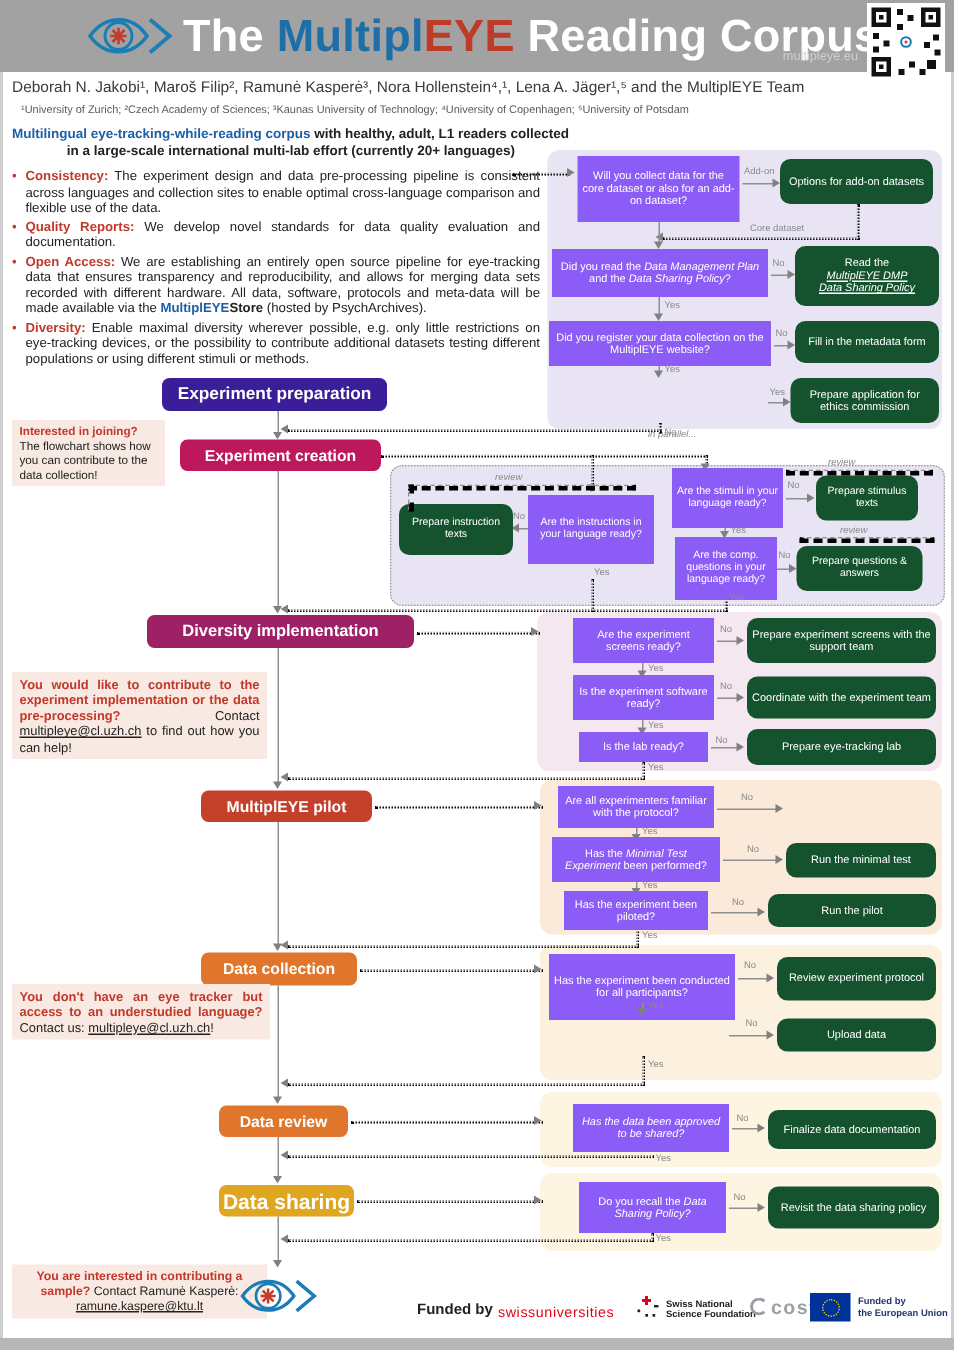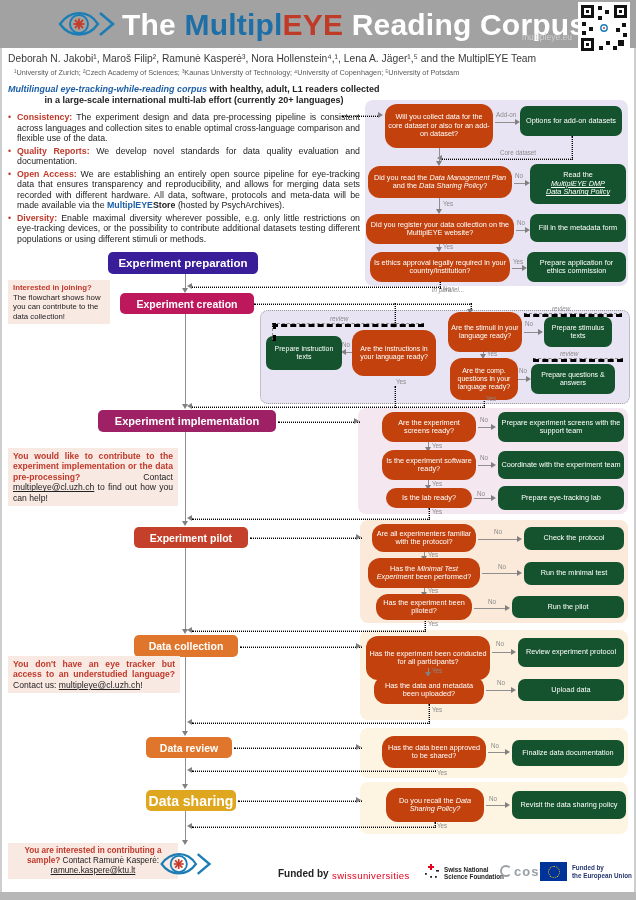--- a/index.html
+++ b/index.html
@@ -8,35 +8,35 @@
   .abs{position:absolute;}
   
   .hdr{position:absolute;left:0;top:0;width:636px;height:48px;background:#a2a2a2;}
   .title{position:absolute;left:122px;top:8px;font-size:30px;font-weight:bold;color:#fff;white-space:nowrap;letter-spacing:.2px;}
   .title .b{color:#1e6fa7;} .title .r{color:#bf3b27;}
   .site{position:absolute;right:64px;top:32px;font-size:8.5px;color:#cfcfcf;}
   
   .authors{position:absolute;left:8px;top:53px;font-size:10.3px;color:#3a3a3a;white-space:nowrap;}
   .affil{position:absolute;left:14px;top:68px;font-size:7.3px;color:#5a5a5a;white-space:nowrap;}
   .intro{position:absolute;left:8px;top:84px;width:372px;font-size:9px;font-weight:bold;color:#222;line-height:1.25;}
-  .intro .lead{color:#1d5fa7;font-style:italic;}
+  .intro .lead{color:#1d5fa7;}
   .intro .l2{display:block;text-align:center;font-weight:bold;}
   .bullets{position:absolute;left:8px;top:112px;width:352px;font-size:8.8px;color:#222;line-height:1.2;text-align:justify;}
   .bullet{position:relative;padding-left:9px;margin-bottom:2px;}
   .bullet::before{content:"•";position:absolute;left:0;top:0;color:#c0392b;}
   .term{color:#c0392b;font-weight:bold;}
   .brand-b{color:#1d5fa7;font-weight:bold;} .brand-d{color:#222;font-weight:bold;}
   
   .panel{position:absolute;border-radius:8px;}
   .p-lav{background:#e9e4f3;} .p-pink{background:#f4e7f0;} .p-peach{background:#fbead9;}
   .p-cream{background:#fcf0df;} .p-sand{background:#fdf5e2;}
   .p-dotted{border:1.2px dotted #9a9a9a;}
   
   .q,.a{position:absolute;display:flex;flex-direction:column;align-items:center;justify-content:center;text-align:center;color:#fff;font-size:7.3px;line-height:1.15;padding:2px 3px;box-sizing:border-box;}
-  .q{background:#c2410c;border-radius:12px;}
+  .q{background:#8b5cf6;border-radius:0;}
   .a{background:#14532d;border-radius:7px;}
   .q em,.a em{font-style:italic;}
   .link-line{display:block;text-decoration:underline;font-style:italic;}
   
   .stage{position:absolute;display:flex;align-items:center;justify-content:center;color:#fff;font-weight:bold;font-size:11px;border-radius:5px;white-space:nowrap;}
   
   .vline{position:absolute;width:0;border-left:1.3px solid #8f8f8f;}
   .hline{position:absolute;height:0;border-top:1.3px solid #8f8f8f;}
   .dot{border-style:dotted !important;border-width:1.6px;}
   .dash{border-style:dashed !important;}
@@ -133,22 +133,22 @@
   <div class="panel p-lav" style="left:365px;top:100px;width:263px;height:186px;"></div>
   <div class="panel p-lav p-dotted" style="left:260px;top:310px;width:368px;height:92px;"></div>
   <div class="panel p-pink" style="left:358px;top:408px;width:270px;height:106px;"></div>
   <div class="panel p-peach" style="left:360px;top:520px;width:268px;height:103px;"></div>
   <div class="panel p-cream" style="left:360px;top:630px;width:268px;height:90px;"></div>
   <div class="panel p-sand" style="left:360px;top:728px;width:268px;height:50px;"></div>
   <div class="panel p-sand" style="left:360px;top:782px;width:268px;height:52px;"></div>
 
   <div class="stage" style="left:108px;top:252px;width:150px;height:22px;background:#3a1d99;font-size:11.5px;">Experiment preparation</div>
   <div class="stage" style="left:120px;top:293px;width:134px;height:21px;background:#be185d;font-size:10.5px;">Experiment creation</div>
-  <div class="stage" style="left:98px;top:410px;width:178px;height:22px;background:#9e2166;font-size:11px;">Experiment implementation</div>
-  <div class="stage" style="left:134px;top:527px;width:114px;height:21px;background:#c4402a;font-size:10.5px;">Experiment pilot</div>
+  <div class="stage" style="left:98px;top:410px;width:178px;height:22px;background:#9e2166;font-size:11px;">Diversity implementation</div>
+  <div class="stage" style="left:134px;top:527px;width:114px;height:21px;background:#c4402a;font-size:10.5px;">MultiplEYE pilot</div>
   <div class="stage" style="left:134px;top:635px;width:104px;height:22px;background:#e0762c;font-size:10.5px;">Data collection</div>
   <div class="stage" style="left:146px;top:737px;width:86px;height:21px;background:#e0762c;font-size:10.5px;">Data review</div>
   <div class="stage" style="left:146px;top:790px;width:90px;height:21px;background:#dfa61f;font-size:14px;">Data sharing</div>
 
   <div class="vline" style="left:185px;top:274px;height:15px;"></div>
     <div class="tri-d" style="left:182px;top:288px;"></div>
   <div class="vline" style="left:185px;top:314px;height:91px;"></div>
     <div class="tri-d" style="left:182px;top:404px;"></div>
   <div class="vline" style="left:185px;top:432px;height:90px;"></div>
     <div class="tri-d" style="left:182px;top:521px;"></div>
@@ -228,21 +228,20 @@
     <div class="tri-d" style="left:435.8px;top:209px;"></div>
   <div class="lbl" style="left:443px;top:200px;">Yes</div>
   <div class="q" style="left:366px;top:214px;width:148px;height:30px;">Did you register your data collection on the MultiplEYE website?</div>
   <div class="lbl" style="left:517px;top:219px;">No</div>
   <div class="hline" style="left:516px;top:230px;width:10px;"></div>
     <div class="tri-r" style="left:525px;top:226.8px;"></div>
   <div class="a" style="left:530px;top:214px;width:96px;height:28px;">Fill in the metadata form</div>
   <div class="vline" style="left:439px;top:244px;height:5px;"></div>
     <div class="tri-d" style="left:435.8px;top:247px;"></div>
   <div class="lbl" style="left:443px;top:243px;">Yes</div>
-  <div class="q" style="left:370px;top:252px;width:140px;height:30px;">Is ethics approval legally required in your country/institution?</div>
   <div class="lbl" style="left:513px;top:258px;">Yes</div>
   <div class="hline" style="left:512px;top:268px;width:11px;"></div>
     <div class="tri-r" style="left:522px;top:264.8px;"></div>
   <div class="a" style="left:527px;top:252px;width:99px;height:30px;">Prepare application for ethics commission</div>
   <div class="lbl" style="left:443px;top:285px;">No</div>
 
   <div class="q" style="left:448px;top:312px;width:74px;height:40px;font-size:7px;">Are the stimuli in your language ready?</div>
   <div class="lbl" style="left:525px;top:320px;">No</div>
   <div class="hline" style="left:524px;top:332px;width:15px;"></div>
     <div class="tri-r" style="left:538px;top:328.8px;"></div>
@@ -290,21 +289,20 @@
   <div class="lbl" style="left:477px;top:490px;">No</div>
   <div class="hline" style="left:474px;top:498px;width:18px;"></div>
     <div class="tri-r" style="left:491px;top:494.8px;"></div>
   <div class="a" style="left:498px;top:486px;width:126px;height:24px;">Prepare eye-tracking lab</div>
   <div class="lbl" style="left:432px;top:508px;">Yes</div>
 
   <div class="q" style="left:372px;top:524px;width:104px;height:28px;">Are all experimenters familiar with the protocol?</div>
   <div class="lbl" style="left:494px;top:528px;">No</div>
   <div class="hline" style="left:478px;top:539px;width:40px;"></div>
     <div class="tri-r" style="left:517px;top:535.8px;"></div>
-  <div class="a" style="left:524px;top:527px;width:100px;height:23px;">Check the protocol</div>
   <div class="vline" style="left:424px;top:552px;height:5px;"></div>
     <div class="tri-d" style="left:420.8px;top:556px;"></div>
   <div class="lbl" style="left:428px;top:551px;">Yes</div>
   <div class="q" style="left:368px;top:558px;width:112px;height:30px;">
       <span><span>Has the </span><em>Minimal Test Experiment</em><span> been performed?</span></span>
     </div>
   <div class="lbl" style="left:498px;top:563px;">No</div>
   <div class="hline" style="left:482px;top:573px;width:36px;"></div>
     <div class="tri-r" style="left:517px;top:569.8px;"></div>
   <div class="a" style="left:524px;top:562px;width:100px;height:23px;">Run the minimal test</div>
@@ -319,28 +317,27 @@
   <div class="lbl" style="left:428px;top:620px;">Yes</div>
 
   <div class="q" style="left:366px;top:636px;width:124px;height:44px;">Has the experiment been conducted for all participants?</div>
   <div class="lbl" style="left:496px;top:640px;">No</div>
   <div class="hline" style="left:492px;top:652px;width:20px;"></div>
     <div class="tri-r" style="left:511px;top:648.8px;"></div>
   <div class="a" style="left:518px;top:638px;width:106px;height:29px;">Review experiment protocol</div>
   <div class="vline" style="left:428px;top:668px;height:5px;"></div>
     <div class="tri-d" style="left:424.8px;top:672px;"></div>
   <div class="lbl" style="left:432px;top:667px;">Yes</div>
-  <div class="q" style="left:374px;top:676px;width:110px;height:28px;">Has the data and metadata been uploaded?</div>
   <div class="lbl" style="left:497px;top:679px;">No</div>
   <div class="hline" style="left:486px;top:690px;width:26px;"></div>
     <div class="tri-r" style="left:511px;top:686.8px;"></div>
   <div class="a" style="left:518px;top:679px;width:106px;height:22px;">Upload data</div>
   <div class="lbl" style="left:432px;top:706px;">Yes</div>
 
-  <div class="q" style="left:382px;top:736px;width:104px;height:32px;">Has the data been approved to be shared?</div>
+  <div class="q" style="left:382px;top:736px;width:104px;height:32px;font-style:italic;">Has the data been approved to be shared?</div>
   <div class="lbl" style="left:491px;top:742px;">No</div>
   <div class="hline" style="left:488px;top:752px;width:18px;"></div>
     <div class="tri-r" style="left:505px;top:748.8px;"></div>
   <div class="a" style="left:512px;top:740px;width:112px;height:26px;">Finalize data documentation</div>
   <div class="lbl" style="left:437px;top:769px;">Yes</div>
 
   <div class="q" style="left:386px;top:788px;width:98px;height:34px;">
       <span><span>Do you recall the </span><em>Data Sharing Policy?</em></span>
     </div>
   <div class="lbl" style="left:489px;top:795px;">No</div>

